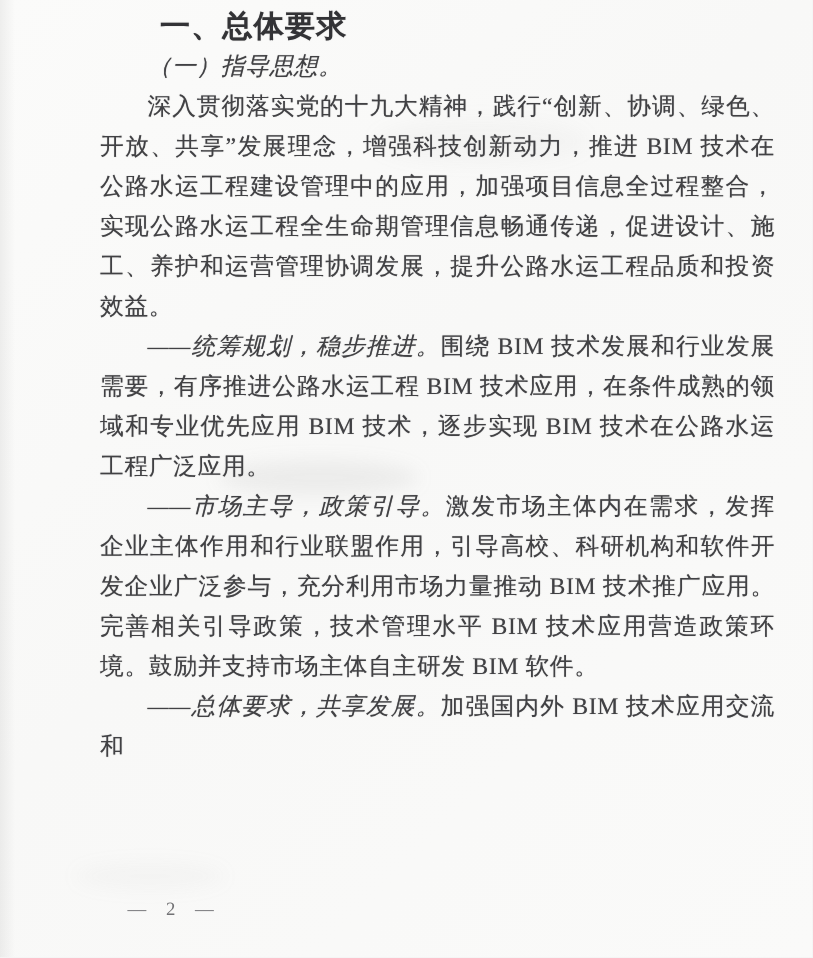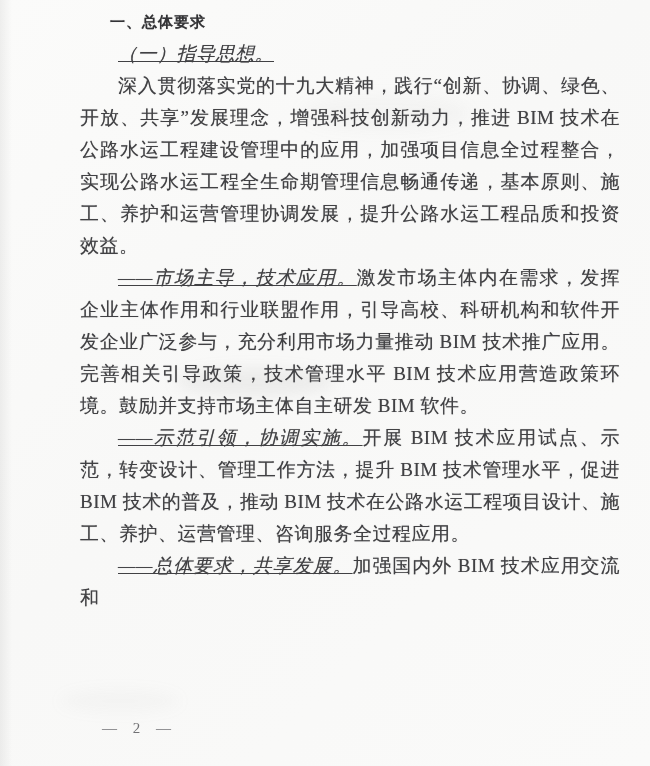--- a/index.html
+++ b/index.html
@@ -42,33 +42,32 @@
     line-height: 32px;
     text-align: justify;
     text-justify: inter-character;
     letter-spacing: 0.5px;
     text-shadow: 0 0 0.7px rgba(63,63,63,0.55);
   }
   .heading {
     margin: 0;
     font-family: "Liberation Sans", "DejaVu Sans", sans-serif;
     font-weight: bold;
-    font-size: 15px;
+    font-size: 24px;
     line-height: 32px;
     text-indent: 2em;
     color: #333336;
     letter-spacing: 1px;
   }
   .sub, .para {
     margin: 0;
     text-indent: 2em;
   }
   .kai {
     font-style: italic;
-    text-decoration: underline;
   }
   .footer {
     position: absolute;
     left: 102px;
     top: 718px;
     font-size: 15px;
     line-height: 20px;
     color: #717174;
     word-spacing: 10px;
     letter-spacing: 1px;
@@ -83,27 +82,27 @@
   <div class="smudge smudge-1"></div>
   <div class="smudge smudge-2"></div>
   <div class="smudge smudge-3"></div>
 
   <div class="content">
 
     <h1 class="heading">一、总体要求</h1>
 
     <p class="sub kai">（一）指导思想。</p>
 
-    <p class="para">深入贯彻落实党的十九大精神，践行“创新、协调、绿色、开放、共享”发展理念，增强科技创新动力，推进 BIM 技术在公路水运工程建设管理中的应用，加强项目信息全过程整合，实现公路水运工程全生命期管理信息畅通传递，基本原则、施工、养护和运营管理协调发展，提升公路水运工程品质和投资效益。</p>
+    <p class="para">深入贯彻落实党的十九大精神，践行“创新、协调、绿色、开放、共享”发展理念，增强科技创新动力，推进 BIM 技术在公路水运工程建设管理中的应用，加强项目信息全过程整合，实现公路水运工程全生命期管理信息畅通传递，促进设计、施工、养护和运营管理协调发展，提升公路水运工程品质和投资效益。</p>
 
 
+    <p class="para"><span class="kai">——统筹规划，稳步推进。</span><span>围绕 BIM 技术发展和行业发展需要，有序推进公路水运工程 BIM 技术应用，在条件成熟的领域和专业优先应用 BIM 技术，逐步实现 BIM 技术在公路水运工程广泛应用。</span></p>
 
-    <p class="para"><span class="kai">——市场主导，技术应用。</span><span>激发市场主体内在需求，发挥企业主体作用和行业联盟作用，引导高校、科研机构和软件开发企业广泛参与，充分利用市场力量推动 BIM 技术推广应用。完善相关引导政策，技术管理水平 BIM 技术应用营造政策环境。鼓励并支持市场主体自主研发 BIM 软件。</span></p>
+    <p class="para"><span class="kai">——市场主导，政策引导。</span><span>激发市场主体内在需求，发挥企业主体作用和行业联盟作用，引导高校、科研机构和软件开发企业广泛参与，充分利用市场力量推动 BIM 技术推广应用。完善相关引导政策，技术管理水平 BIM 技术应用营造政策环境。鼓励并支持市场主体自主研发 BIM 软件。</span></p>
 
-    <p class="para"><span class="kai">——示范引领，协调实施。</span><span>开展 BIM 技术应用试点、示范，转变设计、管理工作方法，提升 BIM 技术管理水平，促进 BIM 技术的普及，推动 BIM 技术在公路水运工程项目设计、施工、养护、运营管理、咨询服务全过程应用。</span></p>
 
     <p class="para"><span class="kai">——总体要求，共享发展。</span><span>加强国内外 BIM 技术应用交流和</span></p>
 
   </div>
 
   <div class="footer">— 2 —</div>
 
 </div>
 
 </body></html>

